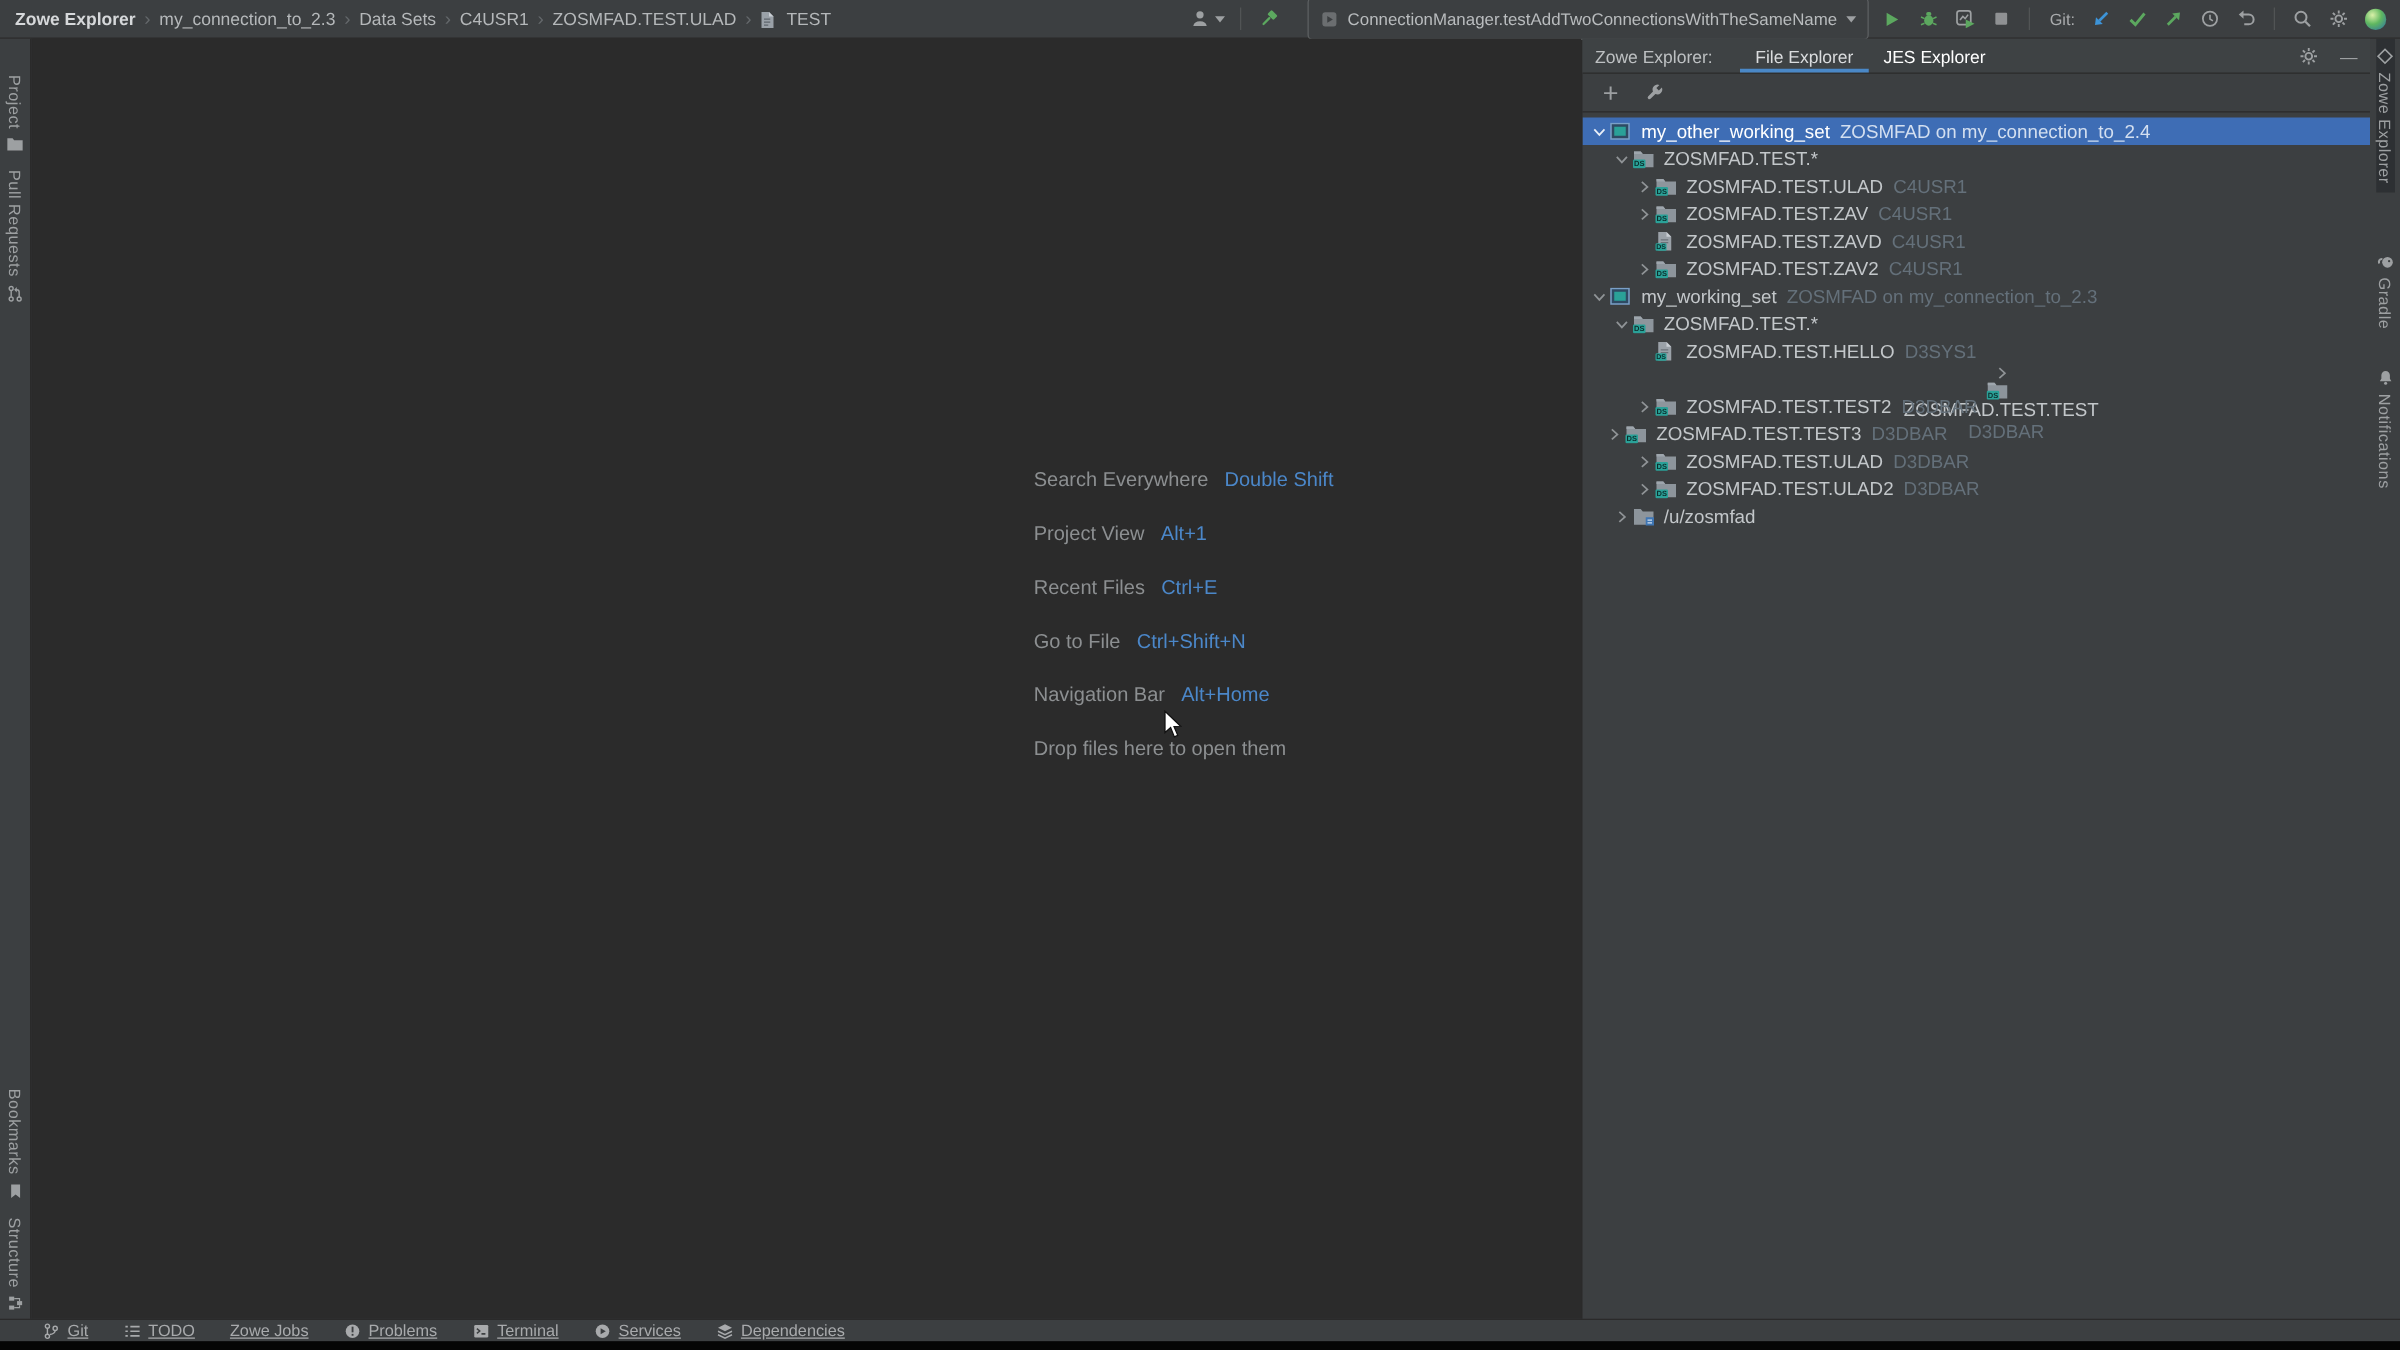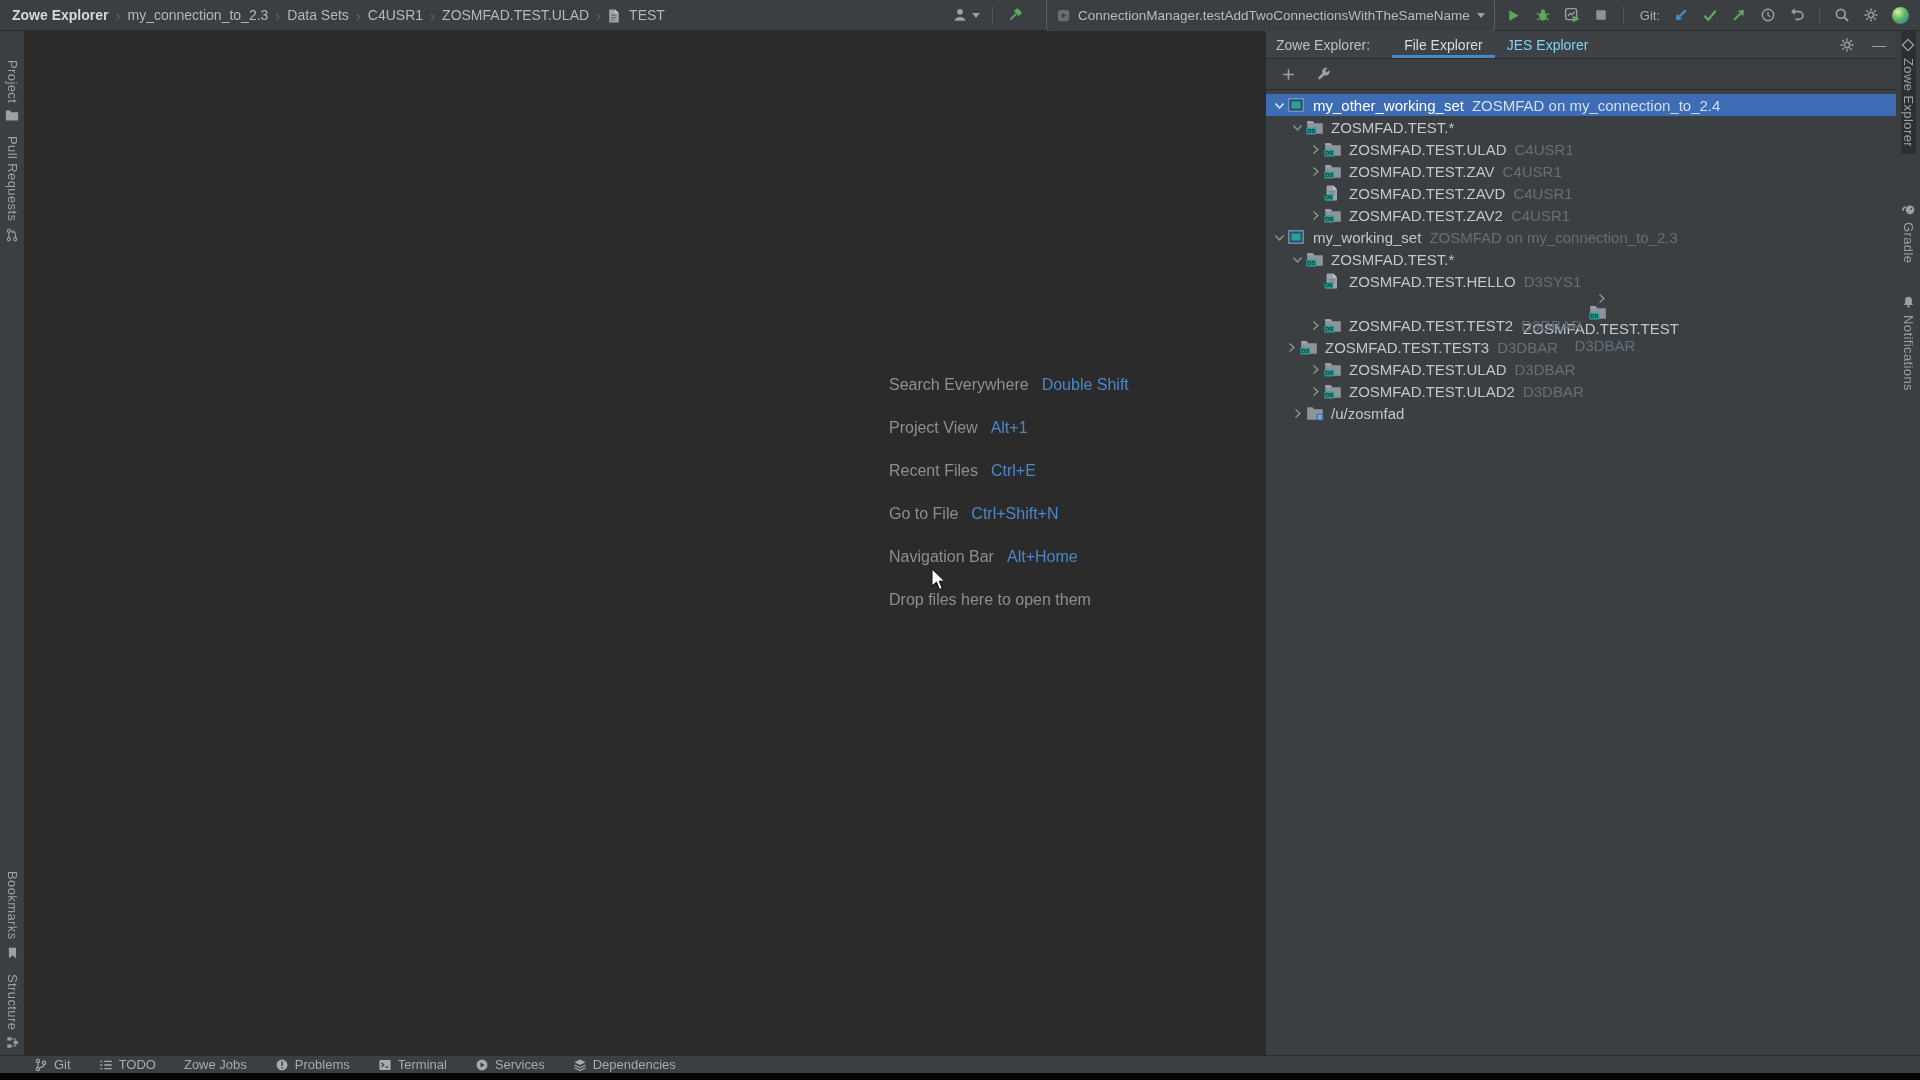--- a/index.html
+++ b/index.html
@@ -33,52 +33,52 @@
   
   .stripe { position:absolute; top:31px; bottom:24px; width:25px; background:#3c3f41; display:flex; flex-direction:column; align-items:center; }
   .stripe.left  { left:0; border-right:1px solid #2a2a2a; }
   .stripe.right { right:0; border-left:1px solid #2a2a2a; }
   .stripe-item { display:flex; flex-direction:column; align-items:center; gap:6px; padding:7px 0; color:#9da0a2; font-size:13px; }
   .stripe-item .vtext { writing-mode:vertical-rl; letter-spacing:0.4px; }
   .stripe-item.active { background:#2d3033; }
 
   
   .editor { position:absolute; left:26px; top:31px; width:1239px; bottom:24px; background:#2b2b2b; }
-  .shortcuts { position:absolute; left:863px; top:332px; font-size:16px; }
+  .shortcuts { position:absolute; left:801px; top:332px; font-size:16px; }
   .sc-row { height:43px; display:flex; align-items:center; gap:13px; white-space:nowrap; }
   .sc-label { color:#8c8f91; }
   .sc-keys { color:#4b87c9; }
   .drop-hint { height:43px; display:flex; align-items:center; color:#8c8f91; }
   .mouse-cursor { position:absolute; left:905px; top:537px; }
 
   
   .panel { position:absolute; left:1266px; top:31px; width:630px; bottom:24px;
     background:#3c3f41; display:flex; flex-direction:column; }
   .panel-header { height:28px; flex:none; display:flex; align-items:center; padding:0 10px;
     background:#3e4244; border-bottom:1px solid #2a2a2a; font-size:14px; }
   .panel-title { color:#bdc0c2; margin-right:22px;text-align:center; }
-  .panel-tab { height:100%; display:flex; align-items:center; padding:0 12px; color:#7dd3fc; }
+  .panel-tab { height:100%; display:flex; align-items:center; padding:0 12px; color:#ffffff; }
   .panel-tab.active { color:#dadcde; box-shadow:inset 0 -3px 0 #4a88c7; }
   .panel-header-icons { margin-left:auto; display:flex; align-items:center; gap:15px; }
   .ph-min { color:#9da0a2; font-size:14px; line-height:10px; }
   .panel-toolbar { height:31px; flex:none; display:flex; align-items:center; gap:15px; padding:0 12px; border-bottom:1px solid #2a2a2a; }
   .tree { flex:1; overflow:hidden; padding-top:4px; font-size:15px; }
   .trow { height:22px; display:flex; align-items:center; white-space:nowrap; }
   .trow .chev { width:18px; flex:none; display:flex; align-items:center; justify-content:center; }
   .trow .ticon { width:20px; flex:none; display:flex; align-items:center; justify-content:flex-start; margin-right:5px; }
   .tname { color:#c3c7ca; }
   .tqual { color:#64707a; margin-left:8px; }
   .trow.selected { background:#3e6db5; }
   .trow.selected .tname { color:#ffffff; }
   .trow.selected .tqual { color:#d3dff0; }
 
   
   .statusbar { position:absolute; left:0; bottom:7px; width:1920px; height:18px;
     background:#3c3f41; border-top:1px solid #2a2a2a; display:flex; align-items:center;
-    padding-left:34px; gap:28px; font-size:13px; color:#a8aaac; }
+    padding-left:34px; gap:28px; font-size:13px; color:#a8aaac;text-decoration:underline; }
   .sb-item { display:flex; align-items:center; gap:6px; }
   .bottom-strip { position:absolute; left:0; bottom:0; width:1920px; height:7px; background:#050505; }
 </style>
 </head>
 <body>
 
 <div id="app">
 
   <div class="topbar">
     <div class="breadcrumbs" id="breadcrumbs">

